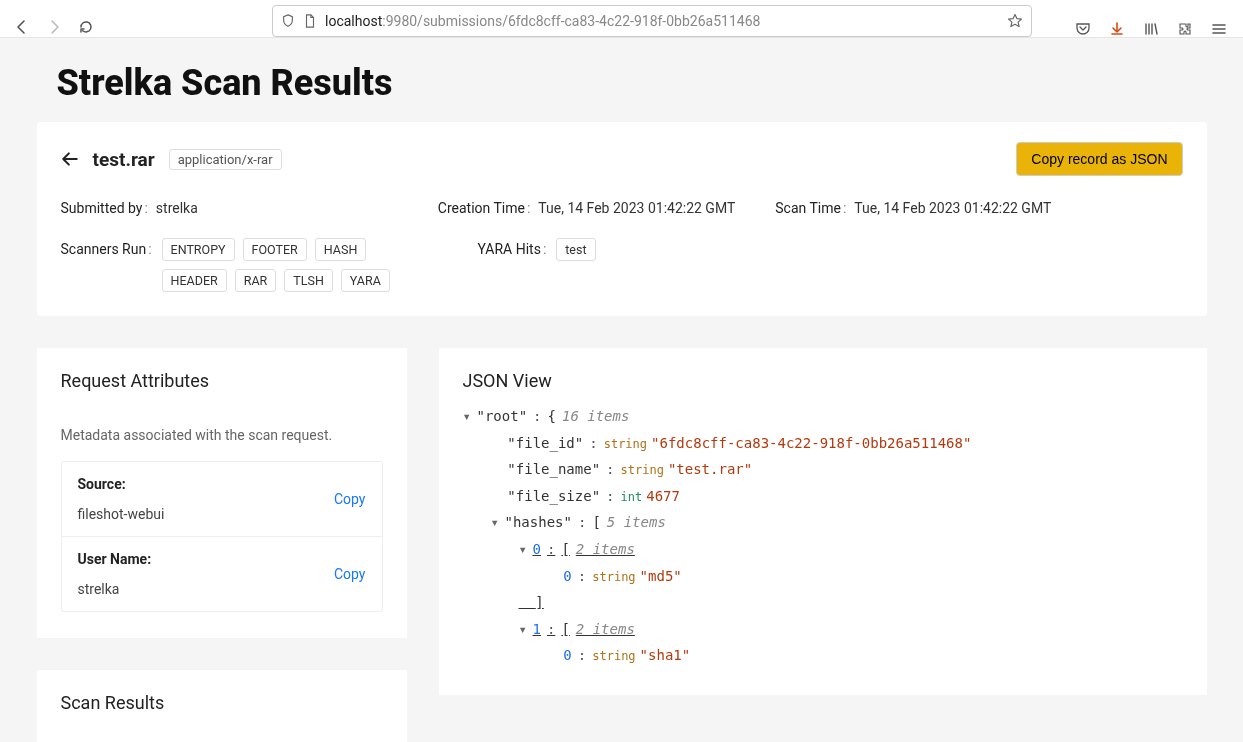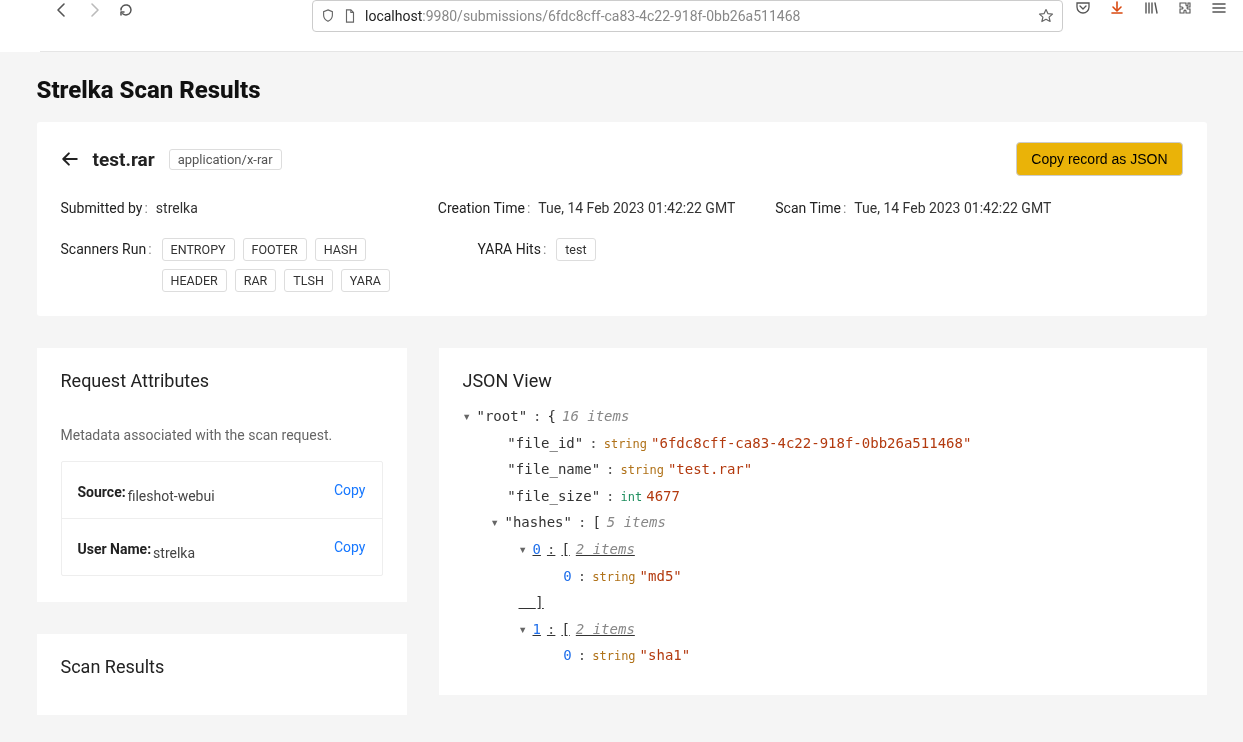--- a/index.html
+++ b/index.html
@@ -1,31 +1,31 @@
 <!DOCTYPE html>
 <html><head>
 <meta charset="utf-8">
 <style>
 * { box-sizing: border-box; margin: 0; padding: 0; }
 html, body { height: 100%; font-family: -apple-system, BlinkMacSystemFont, "Segoe UI", Roboto, "Helvetica Neue", Arial, sans-serif; font-size: 14px; color: #222; background:#fff; }
 
-.browser-chrome { height: 52px; border-bottom: 1px solid #e5e5e5; display:flex; align-items:flex-start; padding:0 8px; gap:12px;margin-left:40px; }
+.browser-chrome { height: 38px; border-bottom: 1px solid #e5e5e5; display:flex; align-items:flex-end; padding:0 8px; gap:12px; }
 .nav-buttons { display:flex; align-items:center; gap:12px; padding:0 4px;}
 .nav-btn { width:20px; height:20px; display:flex; align-items:center; justify-content:center; color:#555; cursor:pointer; }
 .nav-btn.disabled { color:#bbb; }
 .url-bar { flex:0 1 760px; margin-left: 160px; height:32px; border:1px solid #ccc; border-radius:4px; display:flex; align-items:center; padding:0 8px; gap:8px; color:#666; font-size:14px; }
 .url-bar .url-text { flex:1; white-space:nowrap; overflow:hidden; }
 .url-host { color:#222; }
 .url-rest { color:#888; }
 .right-icons { margin-left:auto; display:flex; align-items:center; gap:18px; padding-right:8px; color:#555; }
 .right-icons .dl { color:#d9480f; }
 
 .page { background:#f5f5f5; min-height: calc(100% - 40px); padding: 0 0 40px 0; }
 .container { max-width: 1170px; margin: 0 auto; padding: 0 0; }
-h1.page-title { font-size: 24px; font-weight: 800; padding: 24px 0 18px 0; color:#111; }
+h1.page-title { font-size: 36px; font-weight: 800; padding: 24px 0 18px 0; color:#111;margin-left:20px; }
 .card { background:#fff; border-radius:3px; padding: 0; }
 .summary-card { padding: 20px 24px 24px 24px; }
 .summary-header { display:flex; align-items:center; gap:14px; }
 .back-arrow { font-size:18px; color:#222; cursor:pointer; font-weight:bold;}
 .file-name { font-size:19px; font-weight:700; }
 .mime-tag { border:1px solid #ddd; border-radius:3px; padding:2px 8px; font-size:13px; color:#555; background:#fff; }
 .copy-btn { margin-left:auto; border:1px solid #ccc; background:#eab308; border-radius:4px; padding:8px 14px; font-size:14px; cursor:pointer; }
 .summary-row { display:flex; flex-wrap:wrap; gap: 40px; margin-top: 24px; font-size:14px; color:#333; }
 .summary-row .field { display:flex; gap:8px; }
 .summary-row .label { color:#222; }
@@ -39,21 +39,21 @@
 
 .lower { display:grid; grid-template-columns: 370px 1fr; gap: 32px; margin-top: 32px; align-items:start;}
 .panel { background:#fff; padding: 22px 24px 26px 24px; }
 .panel h2 { font-size: 18px; font-weight: 400; margin-bottom: 12px; }
 .panel p.subtitle { color:#666; font-size:14px; margin-bottom:18px;margin-top:36px; }
 .attr-box { border:1px solid #eee; border-radius:2px; }
 .attr-row { display:flex; align-items:center; justify-content:space-between; padding:14px 16px; border-bottom:1px solid #eee;}
 .attr-row:last-child { border-bottom:none; }
 .attr-row .k { font-weight:700; color:#222; }
 .attr-row .v { color:#444; margin-top:4px;}
-.attr-row .left { display:flex; flex-direction:row; gap:2px;margin-top:8px;}
+.attr-row .left { display:flex; flex-direction:column; gap:10px;}
 .link { color:#1677ff; cursor:pointer; }
 
 .json { font-family: ui-monospace, SFMono-Regular, Menlo, Consolas, monospace; font-size:14px; line-height:1.9; color:#333; }
 .json .caret { display:inline-block; width:10px; color:#666; margin-right:4px; user-select:none;}
 .json .key { color:#333; }
 .json .colon { color:#555; padding:0 6px;}
 .json .type-str { color:#b07219; font-size:12px; padding-right:4px;}
 .json .type-int { color:#1f8f5f; font-size:12px; padding-right:4px;}
 .json .str { color:#b33a0f; }
 .json .num { color:#b33a0f; }

